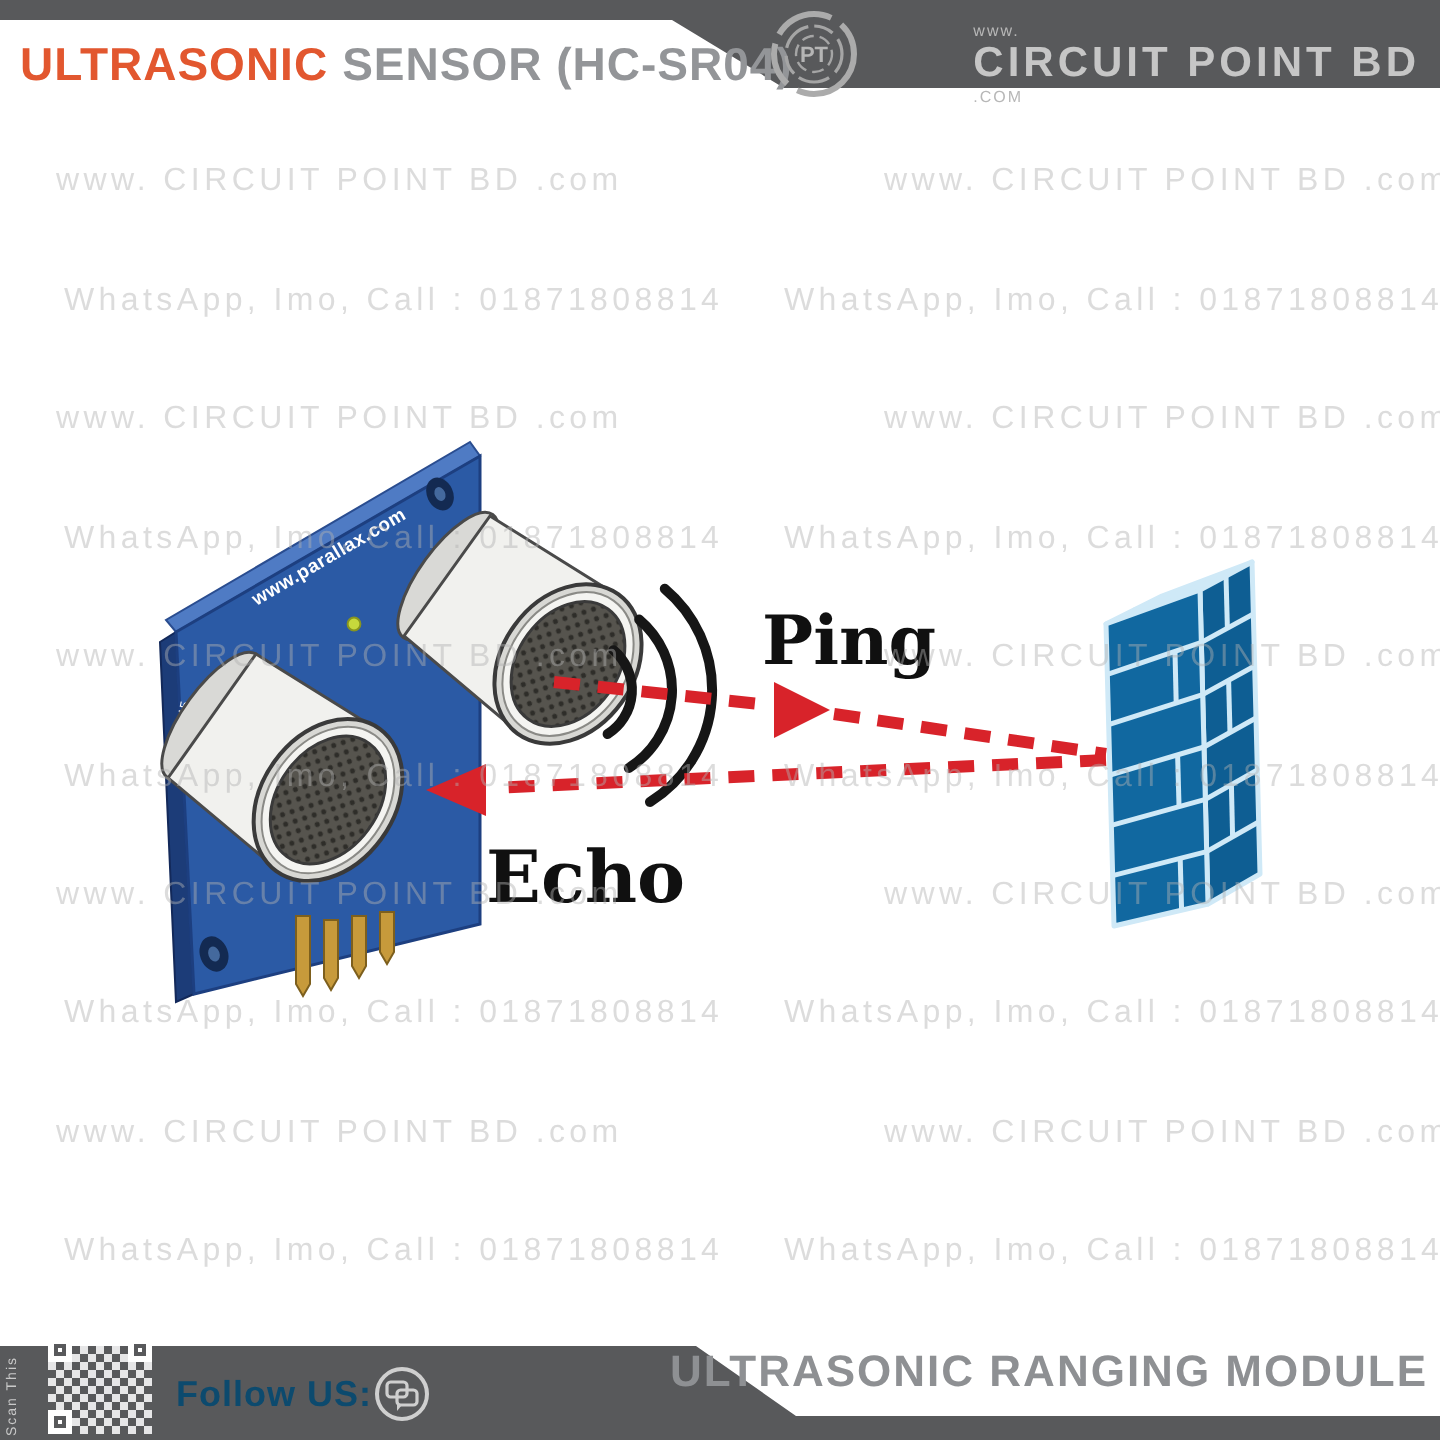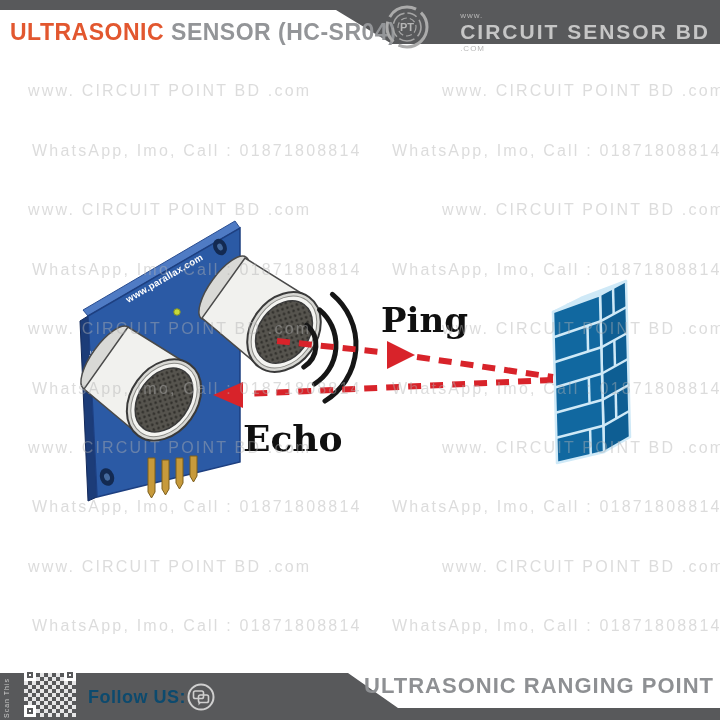--- a/index.html
+++ b/index.html
@@ -55,21 +55,21 @@
     <span class="t1">ULTRASONIC</span><span class="t2">SENSOR (HC-SR04)</span>
   </div>
   <svg class="brand-logo" width="48" height="48" viewBox="0 0 48 48">
     <circle cx="24" cy="24" r="20" fill="none" stroke="#ABABAB" stroke-width="3" stroke-dasharray="40 6 22 5 30 6"></circle>
     <circle cx="24" cy="24" r="14" fill="none" stroke="#A5A5A5" stroke-width="1.6" stroke-dasharray="10 4 16 3"></circle>
     <circle cx="24" cy="24" r="9" fill="none" stroke="#A5A5A5" stroke-width="1.2" stroke-dasharray="6 3"></circle>
     <text x="24" y="28" text-anchor="middle" font-size="11" font-weight="bold" fill="#B5B5B5">PT</text>
   </svg>
   <div class="brand-row">
     <span class="small">www.</span>
-    <span class="big">CIRCUIT SENSOR BD</span>
+    <span class="big">CIRCUIT POINT BD</span>
     <span class="small">.COM</span>
   </div>
 
   <svg class="diagram-svg" width="720" height="600" viewBox="0 0 720 600">
     <defs>
       <pattern id="mesh" width="5" height="5" patternUnits="userSpaceOnUse" patternTransform="rotate(36)">
         <rect width="5" height="5" fill="#56544e"></rect>
         <circle cx="2.5" cy="2.5" r="1.3" fill="#2e2d29"></circle>
       </pattern>
     </defs>
@@ -187,15 +187,15 @@
     <div class="finder f-tr"></div>
     <div class="finder f-bl"></div>
   </div>
   <div class="follow-label">Follow US:</div>
   <svg class="chat-icon" width="30" height="30" viewBox="0 0 30 30">
     <circle cx="15" cy="15" r="12.5" fill="none" stroke="#CFCFCF" stroke-width="2"></circle>
     <rect x="7.5" y="9" width="10" height="7.5" rx="1.8" fill="none" stroke="#CFCFCF" stroke-width="1.6"></rect>
     <rect x="12.5" y="13" width="10" height="7.5" rx="1.8" fill="none" stroke="#CFCFCF" stroke-width="1.6"></rect>
     <path d="M15,20.5 l-2.5,3 v-3 z" fill="#CFCFCF"></path>
   </svg>
-  <div class="module-label">ULTRASONIC RANGING POINT</div>
+  <div class="module-label">ULTRASONIC RANGING MODULE</div>
 
 </div>
 
 </body></html>

